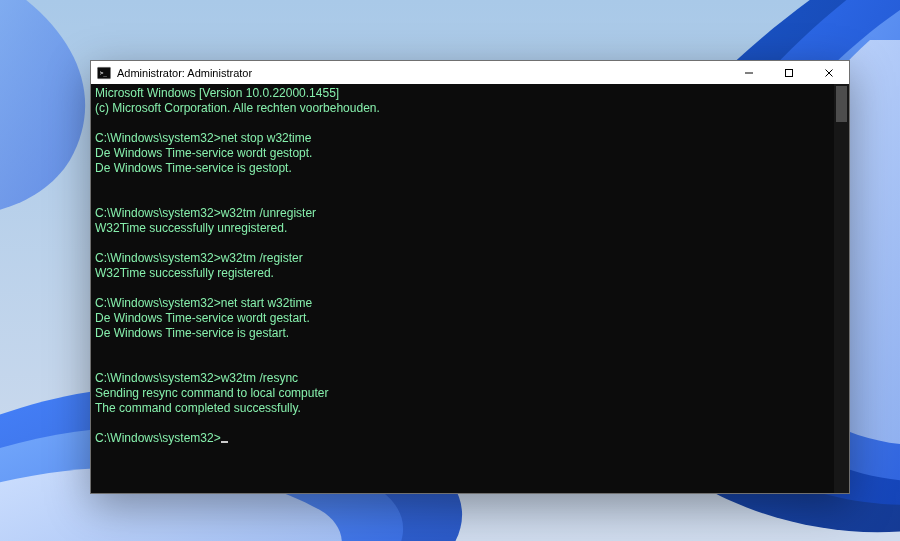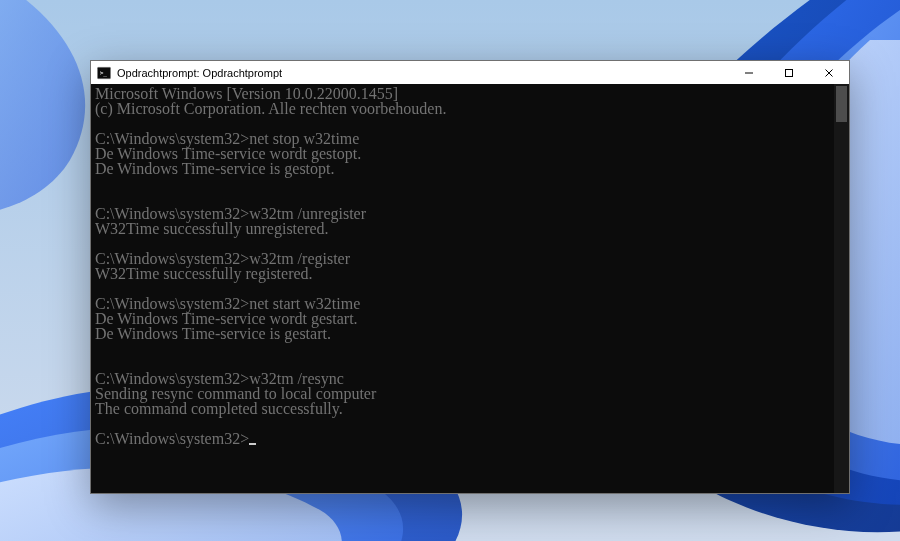--- a/index.html
+++ b/index.html
@@ -35,22 +35,22 @@
       width: 40px; height: 100%; display: flex; align-items: center;
       justify-content: center; color: #000; font-size: 10px;
     }
     .win-btn svg { width: 10px; height: 10px; }
     .terminal-wrap {
       flex: 1 1 auto; background: #0c0c0c; position: relative;
       display: flex;
     }
     .terminal {
       flex: 1 1 auto; padding: 2px 4px 4px 4px; overflow: hidden;
-      font-family: Liberation Serif, serif;
-      font-size: 16px; line-height: 15px; color: #737373;
+      font-family: Liberation Sans, sans-serif;
+      font-size: 12px; line-height: 15px; color: #86efac;
       white-space: pre;
     }
     .terminal .line { display: block; min-height: 15px; }
     .scrollbar {
       width: 15px; background: #171717; position: relative; flex: 0 0 auto;
     }
     .scrollbar-thumb {
       position: absolute; left: 2px; right: 2px; top: 2px; height: 36px;
       background: #4d4d4d;
     }
@@ -99,21 +99,21 @@
 </div>
 
 <div class="window">
   <div class="titlebar">
     <span class="title-icon">
       <svg viewBox="0 0 16 16">
         <rect x="0.5" y="1.5" width="15" height="13" rx="1" fill="#0c0c0c" stroke="#888" stroke-width="0.6"></rect>
         <text x="3" y="10" font-size="7" fill="#ffffff" font-family="Consolas,monospace">&gt;_</text>
       </svg>
     </span>
-    <span class="title-text">Opdrachtprompt: Opdrachtprompt</span>
+    <span class="title-text">Administrator: Administrator</span>
     <div class="win-controls">
       <div class="win-btn">
         <svg viewBox="0 0 10 10">
             <line x1="1" y1="5" x2="9" y2="5" stroke="#000" stroke-width="1"></line>
           </svg>
       </div>
       <div class="win-btn">
         <svg viewBox="0 0 10 10">
             <rect x="1.5" y="1.5" width="7" height="7" fill="none" stroke="#000" stroke-width="1"></rect>
           </svg>

